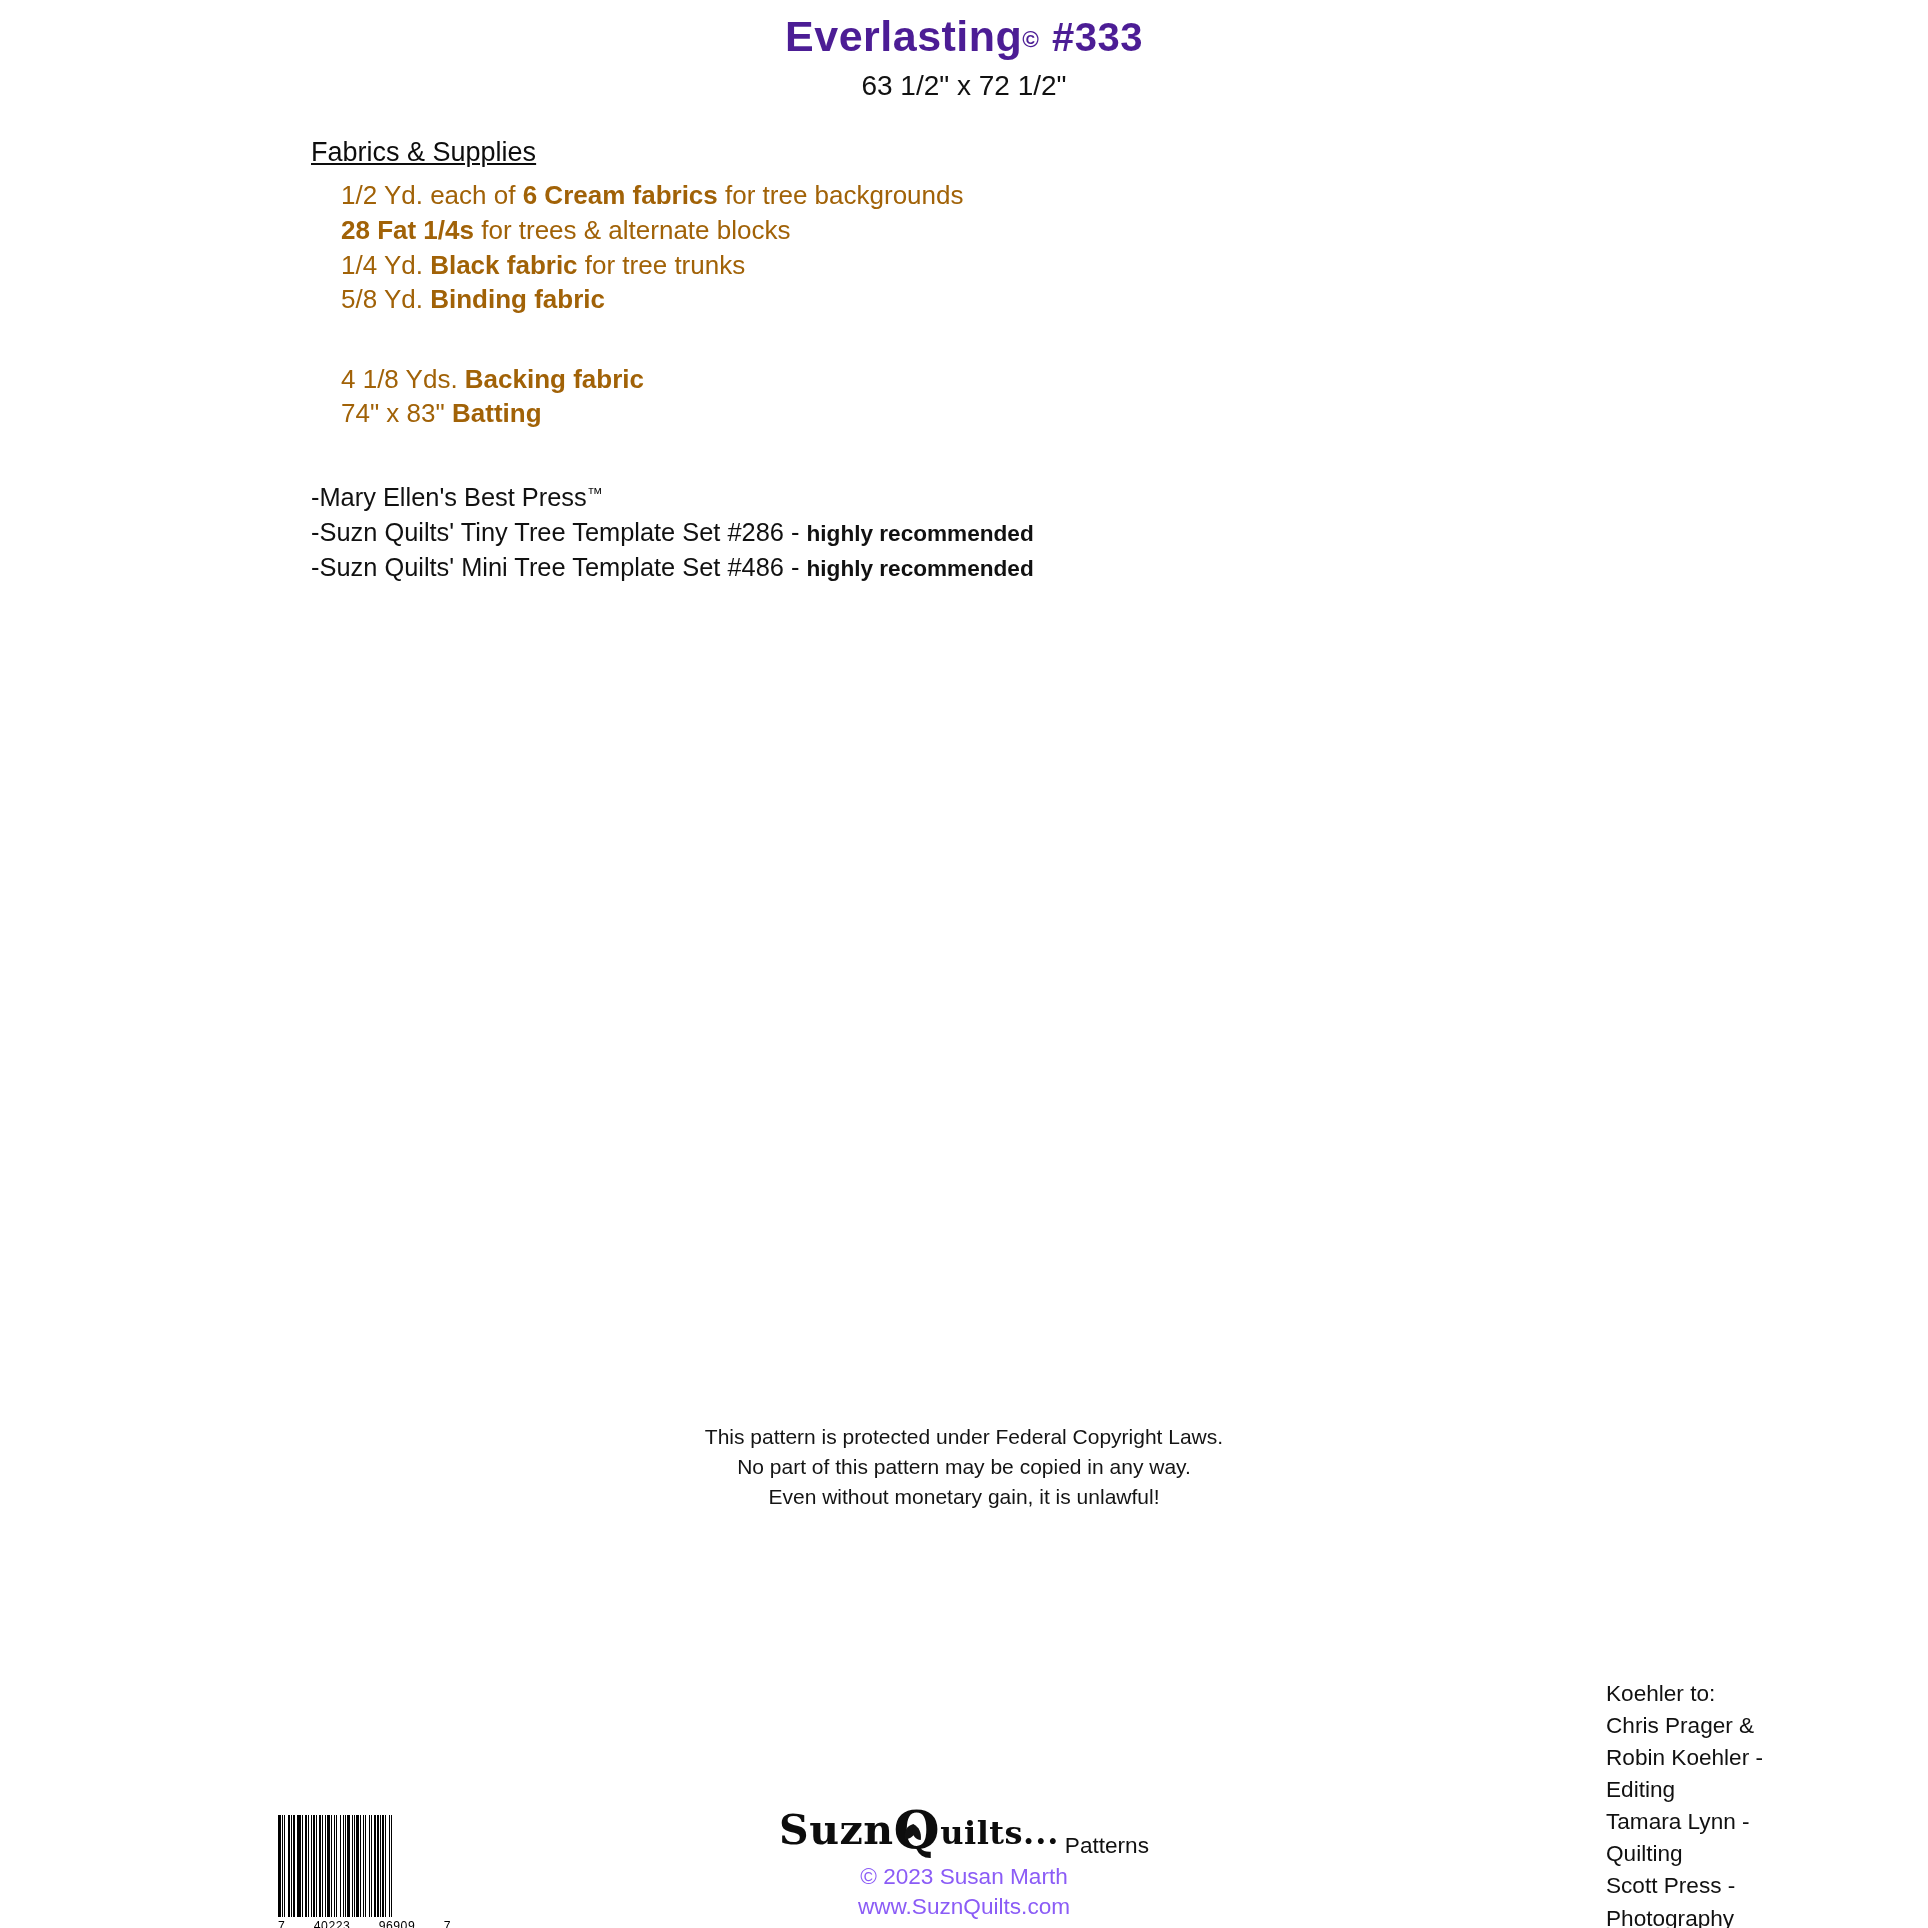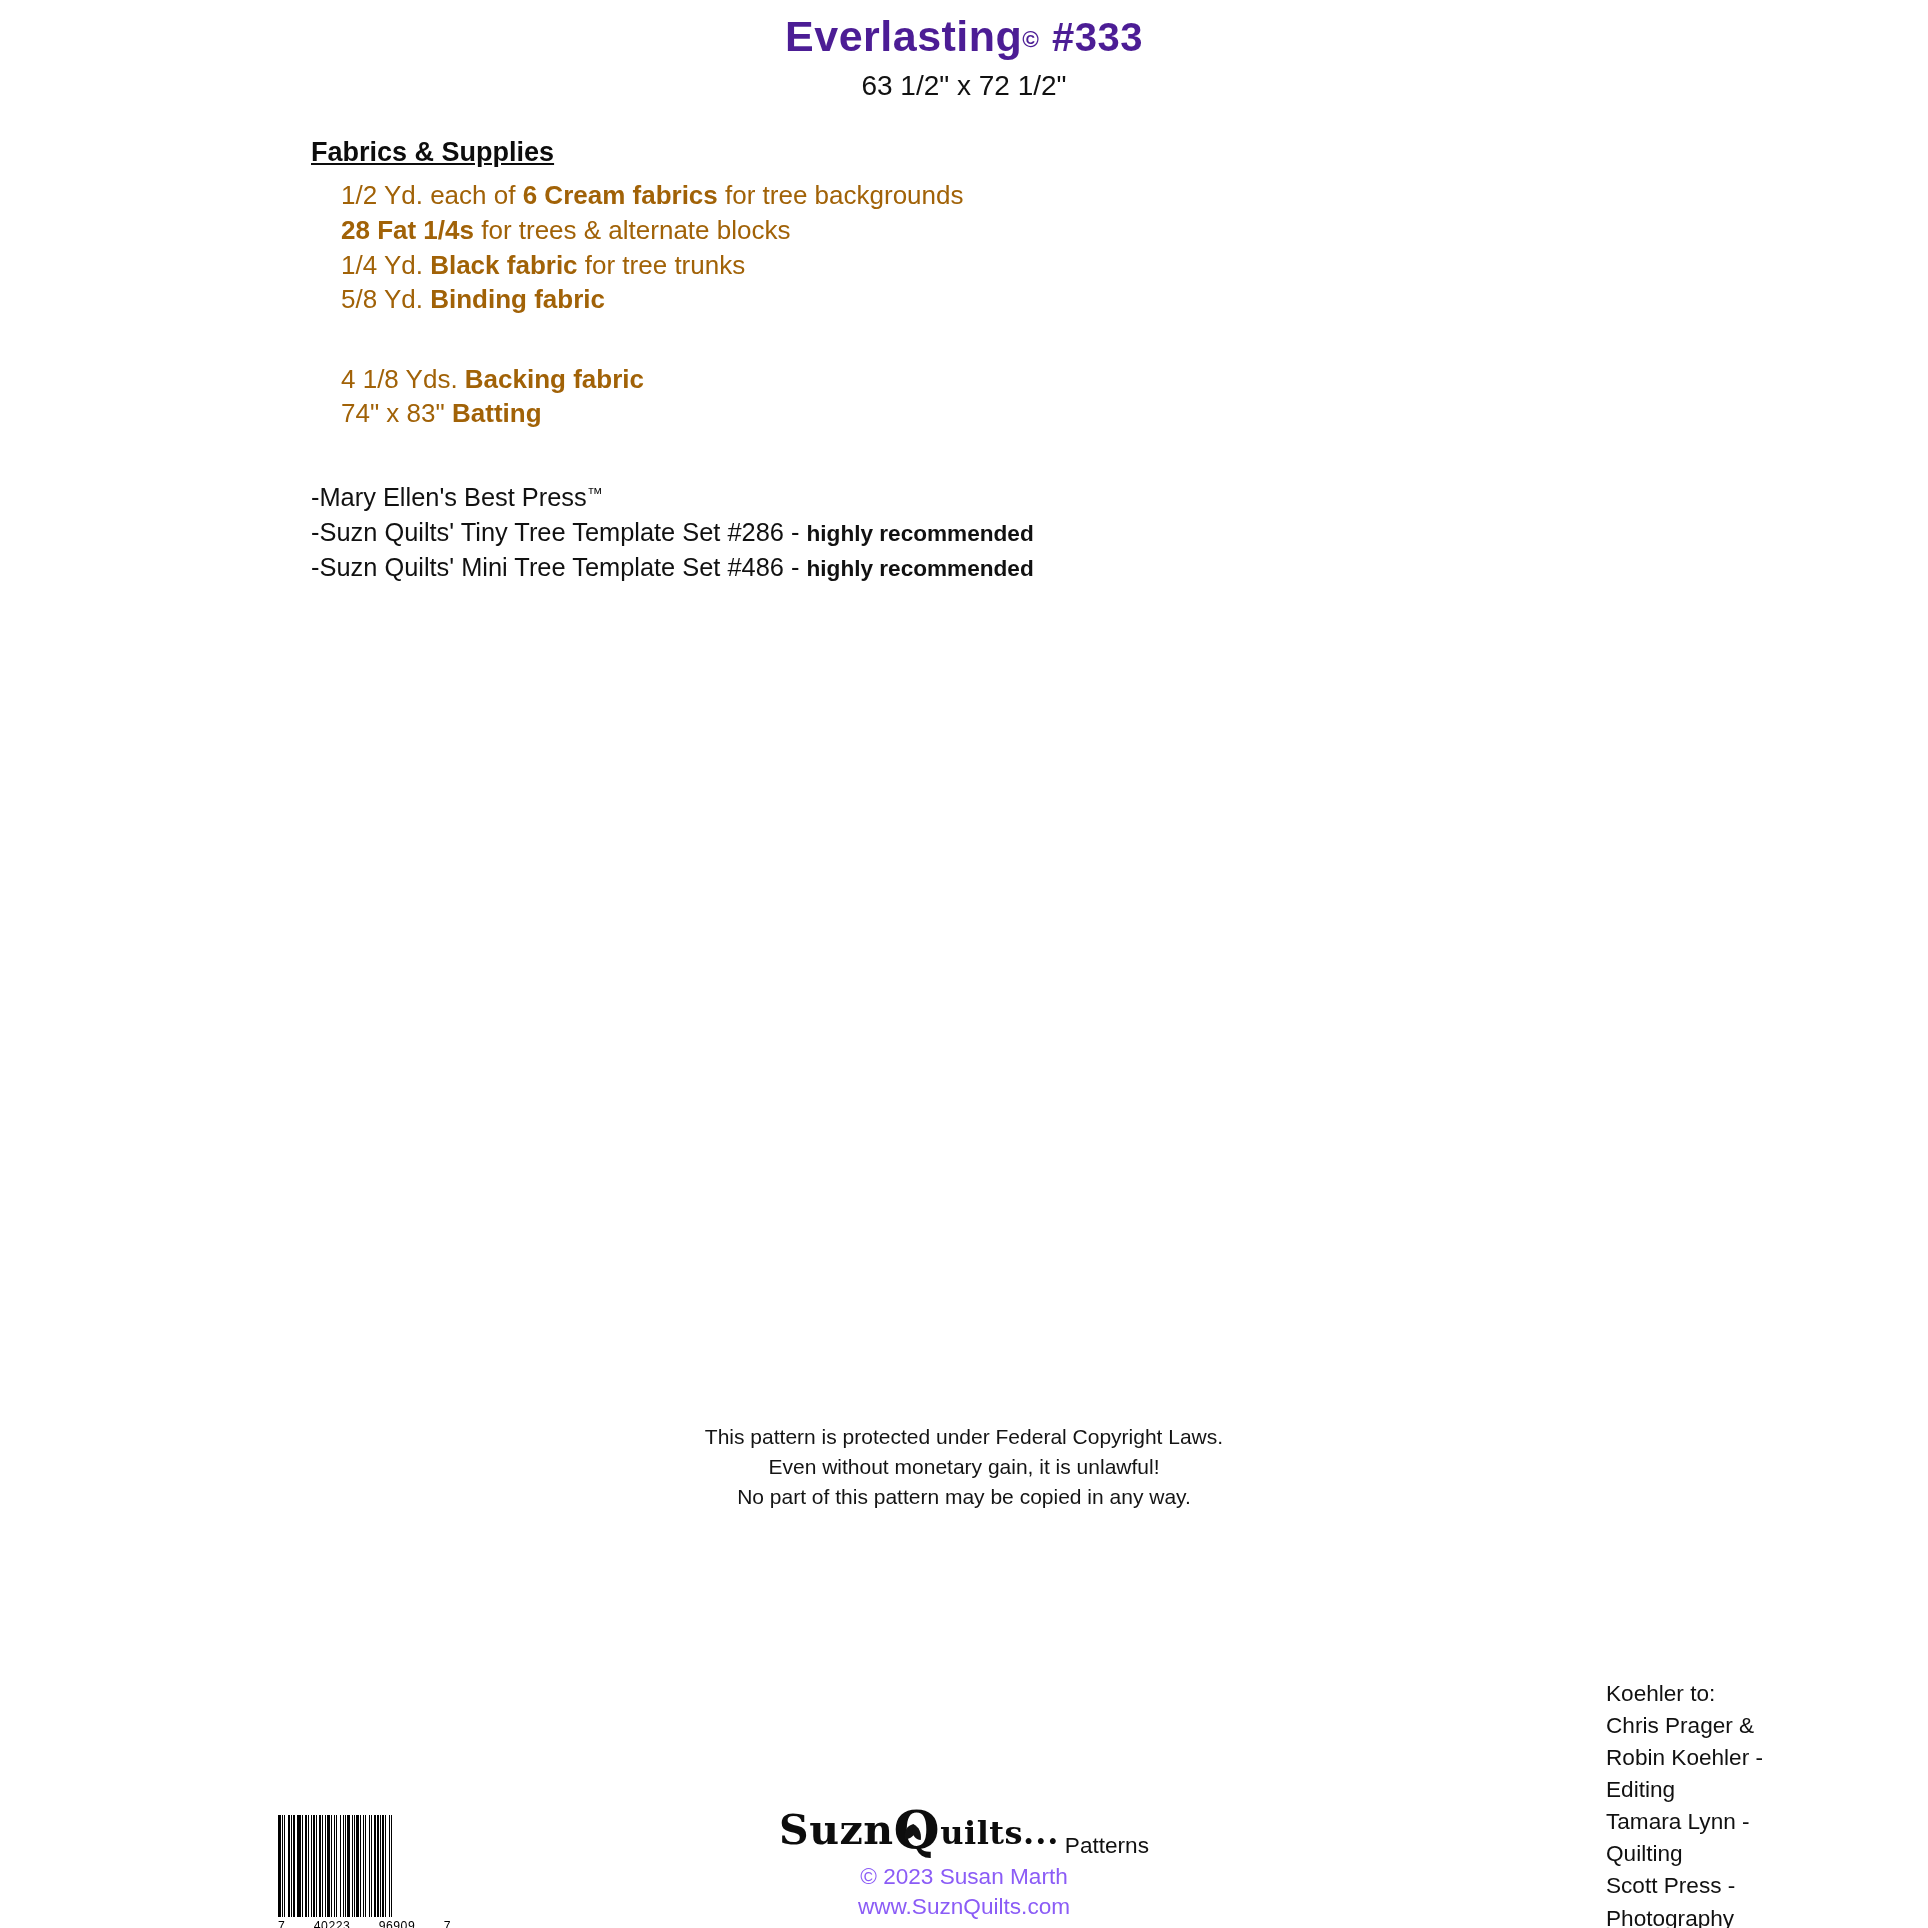--- a/index.html
+++ b/index.html
@@ -54,21 +54,21 @@
 
   
   .supplies {
     position: absolute;
     left: 311px;
     top: 137px;
     width: 1130px;
   }
   .supplies-heading {
     font-size: 27px;
-    font-weight: bold;
+    font-weight: normal;
     text-decoration: underline;
     margin-bottom: 10.4px;
     color: #0d0d0d;
   }
   .supply-list {
     margin: 0;
     padding: 0;
     list-style: none;
     margin-left: 30px;
   }
@@ -237,22 +237,22 @@
 
     <div class="notes">
       <div class="note-item"><span>-Mary Ellen's Best Press</span><span class="tm">™</span></div>
       <div class="note-item"><span>-Suzn Quilts' Tiny Tree Template Set #286 - </span><span class="rec">highly recommended</span></div>
       <div class="note-item"><span>-Suzn Quilts' Mini Tree Template Set #486 - </span><span class="rec">highly recommended</span></div>
     </div>
   </div>
 
   <div class="copyright-notice">
     <div>This pattern is protected under Federal Copyright Laws.</div>
+    <div>No part of this pattern may be copied in any way.</div>
     <div>Even without monetary gain, it is unlawful!</div>
-    <div>No part of this pattern may be copied in any way.</div>
   </div>
 
   <div class="thanks">
     <div>Koehler to:</div>
     <div>Chris Prager &amp;</div>
     <div>Robin Koehler -</div>
     <div>Editing</div>
     <div>Tamara Lynn -</div>
     <div>Quilting</div>
     <div>Scott Press -</div>

